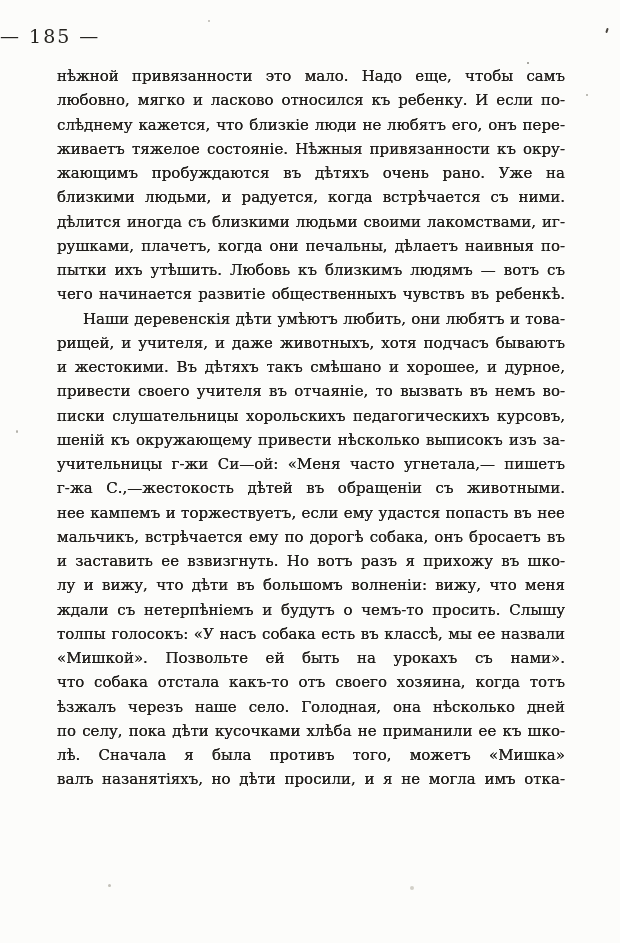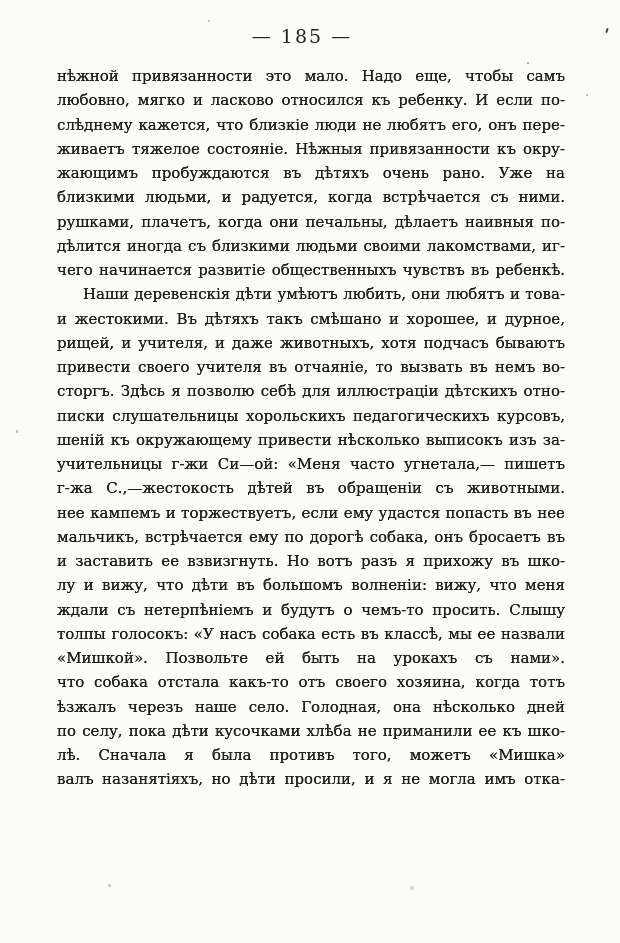--- a/index.html
+++ b/index.html
@@ -11,21 +11,21 @@
     font-family: "DejaVu Serif", serif;
     color: #211f1c;
     overflow: hidden;
     box-sizing: border-box;
   }
   .page-header {
     position: absolute;
     top: 25px;
     left: 0;
     width: 604px;
-    text-align: center;
+    text-align: left;
     font-size: 19px;
     letter-spacing: 2px;
     color: #262420;
   }
   .text-block {
     position: absolute;
     top: 64px;
     left: 57px;
     width: 508px;
   }
@@ -72,31 +72,31 @@
 
   <div class="text-block">
 
     <div class="paragraph">
       <div class="line">нѣжной привязанности это мало. Надо еще, чтобы самъ учитель</div>
       <div class="line">любовно, мягко и ласково относился къ ребенку. И если по-</div>
       <div class="line">слѣднему кажется, что близкіе люди не любятъ его, онъ пере-</div>
       <div class="line">живаетъ тяжелое состояніе. Нѣжныя привязанности къ окру-</div>
       <div class="line">жающимъ пробуждаются въ дѣтяхъ очень рано. Уже на второмъ</div>
       <div class="line">близкими людьми, и радуется, когда встрѣчается съ ними. Онъ</div>
+      <div class="line">дѣлится иногда съ близкими людьми своими лакомствами, иг-</div>
       <div class="line">рушками, плачетъ, когда они печальны, дѣлаетъ наивныя по-</div>
-      <div class="line">дѣлится иногда съ близкими людьми своими лакомствами, иг-</div>
+      <div class="line">пытки ихъ утѣшить. Любовь къ близкимъ людямъ — вотъ съ</div>
       <div class="line">чего начинается развитіе общественныхъ чувствъ въ ребенкѣ.</div>
     </div>
 
     <div class="paragraph">
       <div class="line indent">Наши деревенскія дѣти умѣютъ любить, они любятъ и това-</div>
+      <div class="line">рищей, и учителя, и даже животныхъ, хотя подчасъ бываютъ</div>
       <div class="line">и жестокими. Въ дѣтяхъ такъ смѣшано и хорошее, и дурное,</div>
-      <div class="line">рищей, и учителя, и даже животныхъ, хотя подчасъ бываютъ</div>
       <div class="line">привести своего учителя въ отчаяніе, то вызвать въ немъ во-</div>
-      <div class="line">сторгъ. Здѣсь я позволю себѣ для иллюстраціи дѣтскихъ отно-</div>
       <div class="line">писки слушательницы хорольскихъ педагогическихъ курсовъ,</div>
       <div class="line">шеній къ окружающему привести нѣсколько выписокъ изъ за-</div>
       <div class="line">учительницы г-жи Си—ой: «Меня часто угнетала,— пишетъ</div>
       <div class="line">г-жа С.,—жестокость дѣтей въ обращеніи съ животными. Идетъ</div>
       <div class="line">нее кампемъ и торжествуетъ, если ему удастся попасть въ нее</div>
       <div class="line">мальчикъ, встрѣчается ему по дорогѣ собака, онъ бросаетъ въ</div>
       <div class="line">и заставить ее взвизгнуть. Но вотъ разъ я прихожу въ шко-</div>
       <div class="line">лу и вижу, что дѣти въ большомъ волненіи: вижу, что меня</div>
       <div class="line">ждали съ нетерпѣніемъ и будутъ о чемъ-то просить. Слышу изъ</div>
       <div class="line">толпы голосокъ: «У насъ собака есть въ классѣ, мы ее назвали</div>

